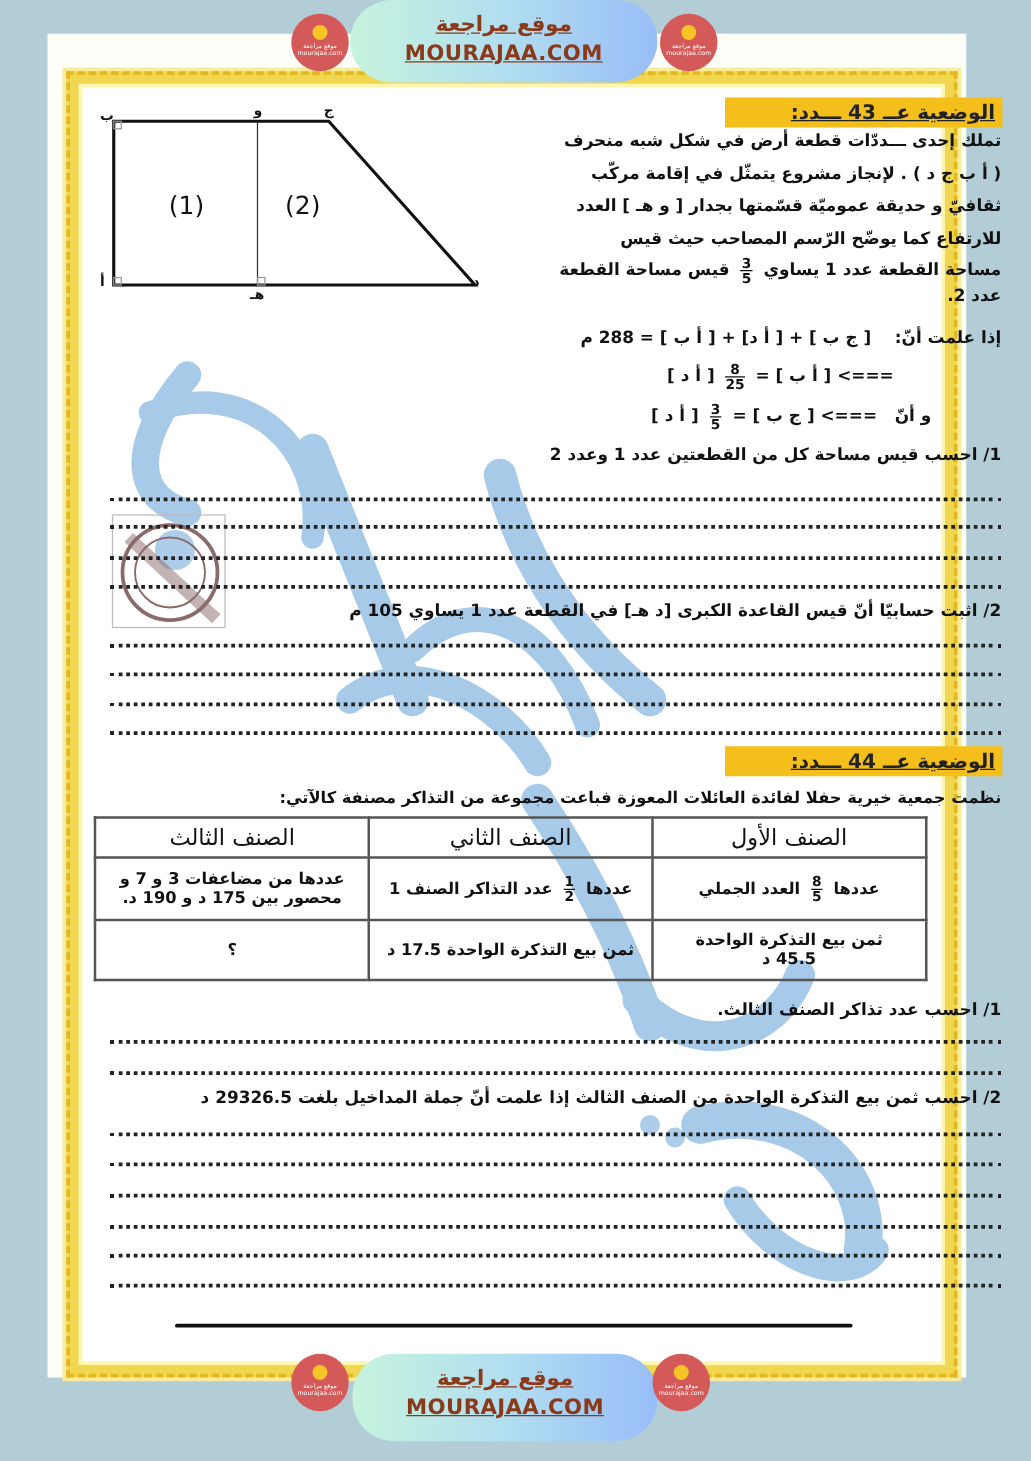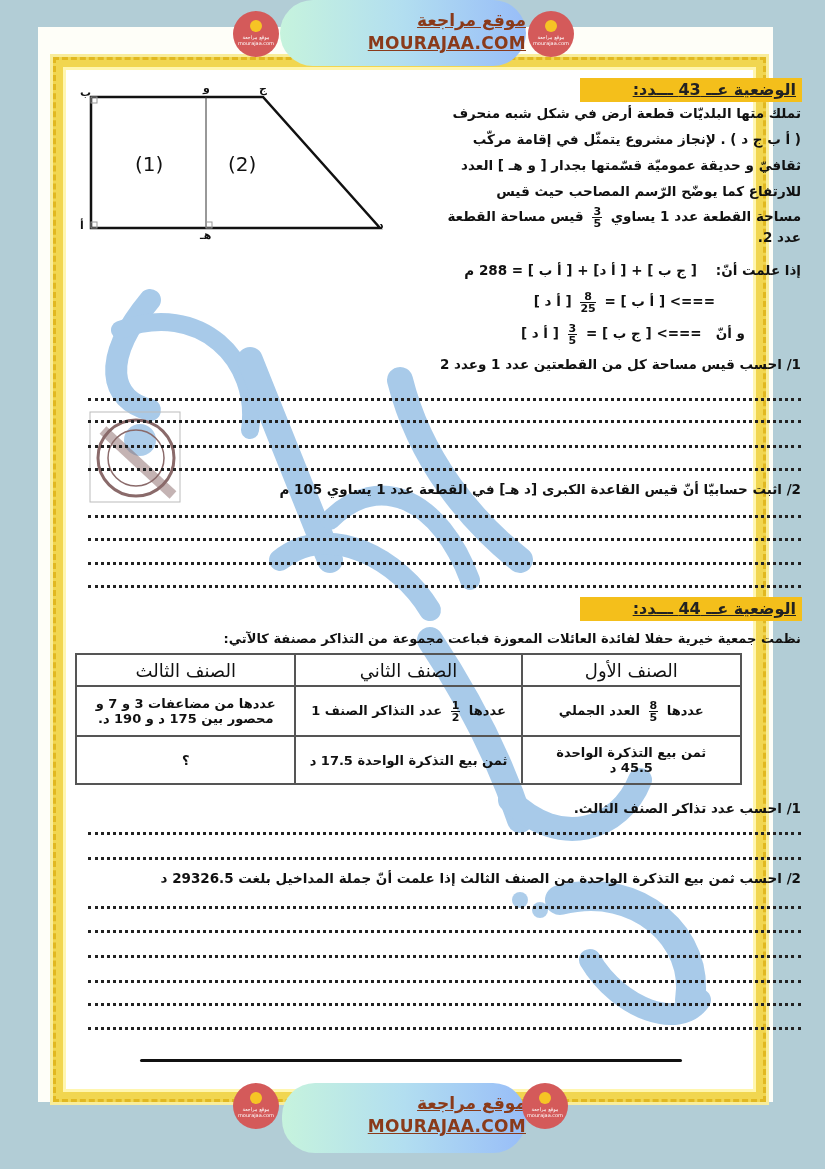--- a/index.html
+++ b/index.html
@@ -20,21 +20,21 @@
     box-shadow: inset 0 0 0 3px #fff6b0, 0 0 0 3px #f8ec9a;
   }
   .frame::before {
     content:""; position:absolute; inset:-10px;
     border:3px dashed #e1b820; pointer-events:none;
   }
   .banner {
     position:absolute; left:280px; width:246px; height:66px;
     border-radius:33px;
     background:linear-gradient(90deg,#c6f3dd 0%,#b2def0 50%,#98bdf8 100%);
-    text-align:right; color:#8a3a1a; font-weight:bold;
+    text-align:center; color:#8a3a1a; font-weight:bold;
   }
   .banner .ar { font-size:17px; text-decoration:underline; margin-top:10px; display:block; direction:rtl; }
   .banner .en { font-family:"DejaVu Sans", sans-serif; font-size:17px; text-decoration:underline; display:block; margin-top:3px; letter-spacing:0.3px; }
   .badge {
     position:absolute; width:46px; height:46px; border-radius:50%;
     background:#d45a5a; text-align:center; color:#fff; font-size:5px;
   }
   .badge .dot { width:12px; height:12px; border-radius:50%; background:#f6c425; margin:9px auto 2px; }
   .watermark {
     position:absolute; pointer-events:none; opacity:0.8;
@@ -105,21 +105,21 @@
 <div class="banner" style="top:0px">
   <span class="ar">موقع مراجعة</span>
   <span class="en">MOURAJAA.COM</span>
 </div>
 <div class="badge" style="left:528px;top:11px">
   <div class="dot"></div><span>موقع مراجعة mourajaa.com</span>
 </div>
 
 <div class="title-bar" style="top:78px;width:210px;margin-left:37px;">الوضعية عــ 43 ـــدد:</div>
 
-<div class="txt" style="top:100px">تملك متها البلديّات قطعة أرض في شكل شبه منحرف</div>
+<div class="txt" style="top:100px">تملك إحدى ـــددّات قطعة أرض في شكل شبه منحرف</div>
 <div class="txt" style="top:126px">( أ ب ج د ) . لإنجاز مشروع يتمثّل في إقامة مركّب</div>
 <div class="txt" style="top:152px">ثقافيّ و حديقة عموميّة قسّمتها بجدار [ و هـ ] العدد</div>
 <div class="txt" style="top:178px">للارتفاع كما يوضّح الرّسم المصاحب حيث قيس</div>
 <div class="txt" style="top:203px">
   <span>مساحة القطعة عدد 1 يساوي</span>
   <span class="frac"><span class="num">3</span><span>5</span></span>
   <span>قيس مساحة القطعة</span>
 </div>
 <div class="txt" style="top:224px">عدد 2.</div>
 

